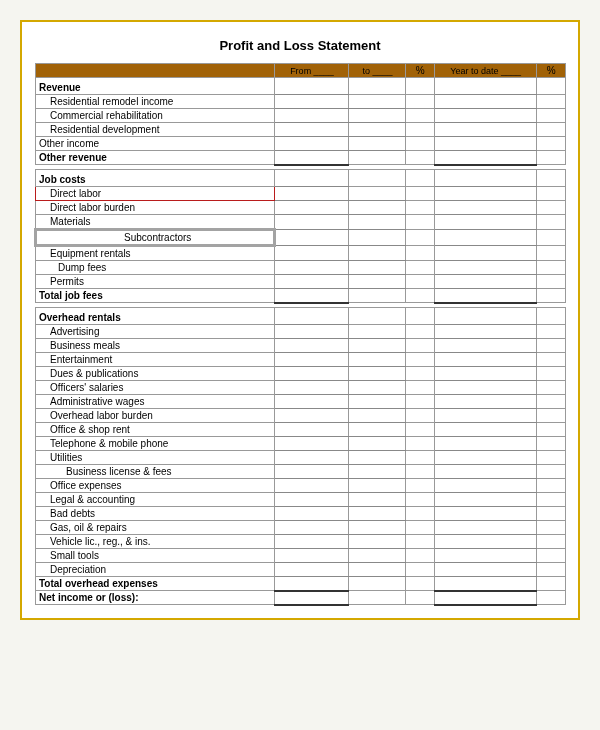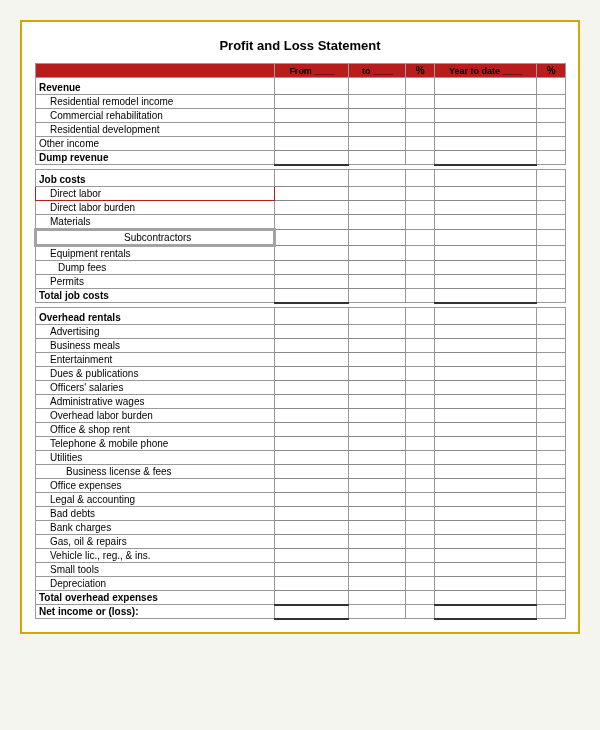--- a/index.html
+++ b/index.html
@@ -28,23 +28,23 @@
     table {
       width: 100%;
       border-collapse: collapse;
     }
     th, td {
       border: 1px solid #999;
       padding: 1px 3px;
       font-size: 10px;
     }
     th {
-      font-weight: bold;
+      font-weight: normal;
       text-align: center;
-      background: #b91c1c;
+      background: #a16207;
     }
     .col-label { width: 42%; }
     .col-from  { width: 13%; }
     .col-to    { width: 10%; }
     .col-pct1  { width: 5%; text-align: center; }
     .col-ytd   { width: 18%; }
     .col-pct2  { width: 5%; text-align: center; }
   </style>
 </head>
 <body>
@@ -105,21 +105,21 @@
   </tr>
         <tr>
     <td style="border:1px solid #999;">Other income</td>
     <td style="border:1px solid #999;border-bottom:1px solid #888;"></td>
     <td style="border:1px solid #999;border-bottom:1px solid #888;"></td>
     <td style="border:1px solid #999;text-align:center;"></td>
     <td style="border:1px solid #999;border-bottom:1px solid #888;"></td>
     <td style="border:1px solid #999;text-align:center;"></td>
   </tr>
         <tr>
-    <td style="font-weight:bold;border:1px solid #999;">Dump revenue</td>
+    <td style="font-weight:bold;border:1px solid #999;">Other revenue</td>
     <td style="border:1px solid #999;border-bottom:2px solid #333;"></td>
     <td style="border:1px solid #999;"></td>
     <td style="border:1px solid #999;text-align:center;"></td>
     <td style="border:1px solid #999;border-bottom:2px solid #333;"></td>
     <td style="border:1px solid #999;text-align:center;"></td>
   </tr>
         <tr>
           <td colspan="6" style="border:none;height:5px;"></td>
         </tr>
         <tr>
@@ -180,21 +180,21 @@
   </tr>
         <tr>
     <td style="padding-left:14px;border:1px solid #999;">Permits</td>
     <td style="border:1px solid #999;border-bottom:1px solid #888;"></td>
     <td style="border:1px solid #999;border-bottom:1px solid #888;"></td>
     <td style="border:1px solid #999;text-align:center;"></td>
     <td style="border:1px solid #999;border-bottom:1px solid #888;"></td>
     <td style="border:1px solid #999;text-align:center;"></td>
   </tr>
         <tr>
-    <td style="font-weight:bold;border:1px solid #999;">Total job costs</td>
+    <td style="font-weight:bold;border:1px solid #999;">Total job fees</td>
     <td style="border:1px solid #999;border-bottom:2px solid #333;"></td>
     <td style="border:1px solid #999;"></td>
     <td style="border:1px solid #999;text-align:center;"></td>
     <td style="border:1px solid #999;border-bottom:2px solid #333;"></td>
     <td style="border:1px solid #999;text-align:center;"></td>
   </tr>
         <tr>
           <td colspan="6" style="border:none;height:5px;"></td>
         </tr>
         <tr>
@@ -304,28 +304,20 @@
         <tr>
     <td style="padding-left:14px;border:1px solid #999;">Legal &amp; accounting</td>
     <td style="border:1px solid #999;border-bottom:1px solid #888;"></td>
     <td style="border:1px solid #999;border-bottom:1px solid #888;"></td>
     <td style="border:1px solid #999;text-align:center;"></td>
     <td style="border:1px solid #999;border-bottom:1px solid #888;"></td>
     <td style="border:1px solid #999;text-align:center;"></td>
   </tr>
         <tr>
     <td style="padding-left:14px;border:1px solid #999;">Bad debts</td>
-    <td style="border:1px solid #999;border-bottom:1px solid #888;"></td>
-    <td style="border:1px solid #999;border-bottom:1px solid #888;"></td>
-    <td style="border:1px solid #999;text-align:center;"></td>
-    <td style="border:1px solid #999;border-bottom:1px solid #888;"></td>
-    <td style="border:1px solid #999;text-align:center;"></td>
-  </tr>
-        <tr>
-    <td style="padding-left:14px;border:1px solid #999;">Bank charges</td>
     <td style="border:1px solid #999;border-bottom:1px solid #888;"></td>
     <td style="border:1px solid #999;border-bottom:1px solid #888;"></td>
     <td style="border:1px solid #999;text-align:center;"></td>
     <td style="border:1px solid #999;border-bottom:1px solid #888;"></td>
     <td style="border:1px solid #999;text-align:center;"></td>
   </tr>
         <tr>
     <td style="padding-left:14px;border:1px solid #999;">Gas, oil &amp; repairs</td>
     <td style="border:1px solid #999;border-bottom:1px solid #888;"></td>
     <td style="border:1px solid #999;border-bottom:1px solid #888;"></td>

